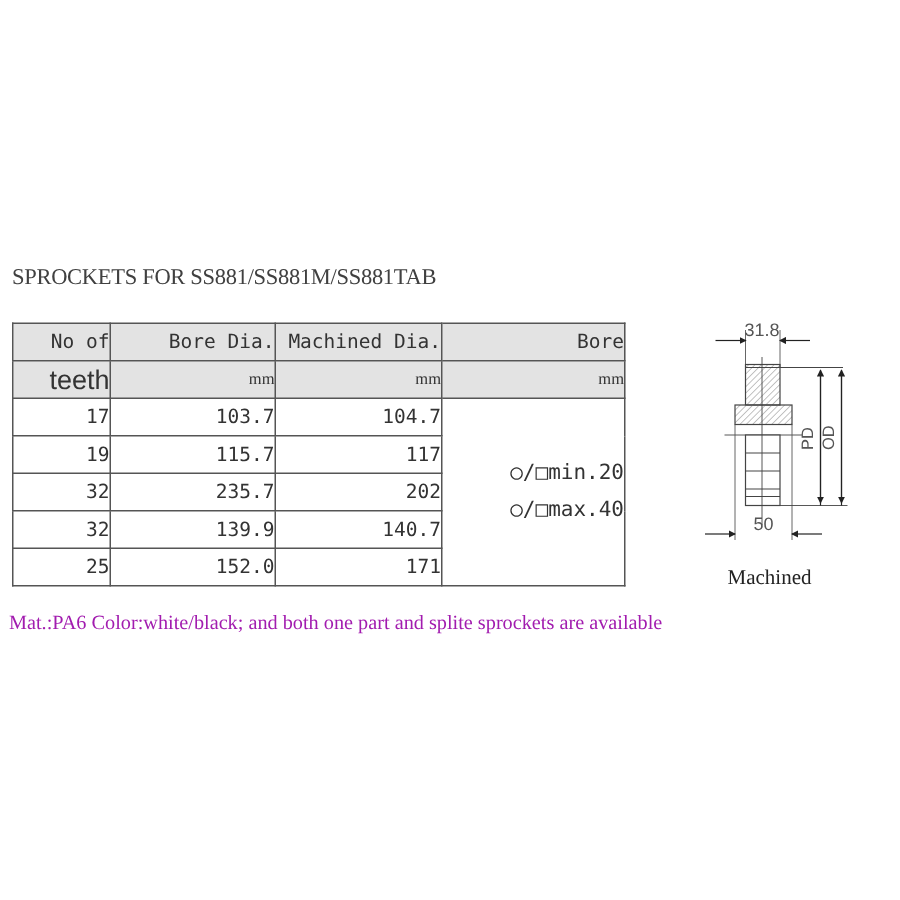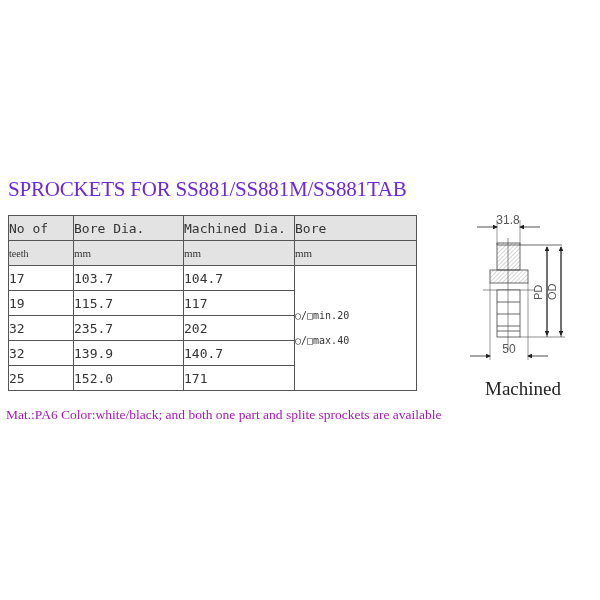--- a/index.html
+++ b/index.html
@@ -1,42 +1,42 @@
 <!DOCTYPE html>
 <html><head>
 <meta charset="utf-8">
 <style>
   html, body { margin: 0; padding: 0; background: #ffffff; }
   body { width: 600px; height: 600px; position: relative; overflow: hidden; font-family: "Liberation Serif", serif; color: #222; }
-  .title { position: absolute; left: 8px; top: 177px; font-size: 21px; letter-spacing: -0.2px; color: #6d28d9; }
+  .title { position: absolute; left: 8px; top: 177px; font-size: 15px; letter-spacing: -0.2px; color: #404040; }
   table.spec { position: absolute; left: 8px; top: 215px; border-collapse: collapse; font-family: "DejaVu Sans Mono", "Liberation Mono", monospace; font-size: 13px; color: #333; }
-  table.spec td { border: 1.3px solid #555; text-align: left; padding: 0; height: 24px; }
+  table.spec td { border: 1.3px solid #555; text-align: right; padding: 0; height: 24px; }
   table.spec tr.hdr td { background: #e3e3e3; }
   table.spec tr.unit td { background: #e3e3e3; font-family: "Liberation Serif", serif; font-size: 11px; }
   .c1 { width: 64px; } .c2 { width: 109px; } .c3 { width: 110px; } .c4 { width: 121px; }
-  .bore-cell { background: #fff; line-height: 25px; font-size: 10px; }
+  .bore-cell { background: #fff; line-height: 25px; font-size: 14px; }
   .note { position: absolute; left: 6px; top: 407px; font-size: 13.5px; color: #a21caf; }
   .drawing { position: absolute; left: 440px; top: 200px; width: 150px; height: 200px; }
-  .caption { position: absolute; left: 485px; top: 378px; font-size: 19px; color: #222; }
+  .caption { position: absolute; left: 485px; top: 378px; font-size: 14px; color: #222; }
 </style>
 </head>
 <body>
 
 <div class="title">SPROCKETS FOR SS881/SS881M/SS881TAB</div>
 
 <table class="spec">
   <tbody>
       <tr class="hdr">
     <td class="c1">No of</td>
     <td class="c2">Bore Dia.</td>
     <td class="c3">Machined Dia.</td>
     <td class="c4">Bore</td>
   </tr>
   <tr class="unit">
-    <td style="font-family:Liberation Serif, serif;font-size:10px;">teeth</td>
+    <td style="font-family:Liberation Sans, sans-serif;font-size:18px;">teeth</td>
     <td>mm</td>
     <td>mm</td>
     <td>mm</td>
   </tr>
   <tr>
     <td>17</td>
     <td>103.7</td>
     <td>104.7</td>
     <td class="bore-cell" rowspan="5">
       <div>○/□min.20</div>

